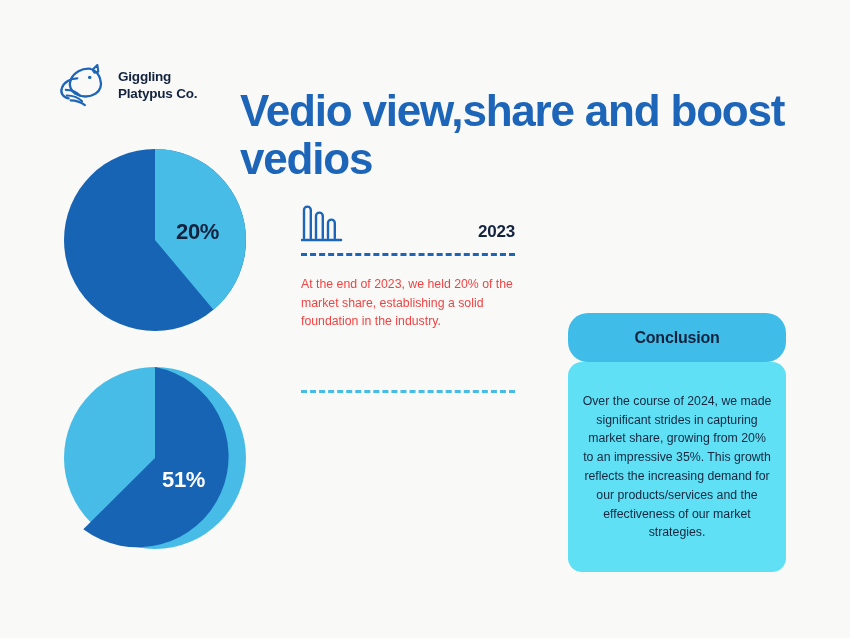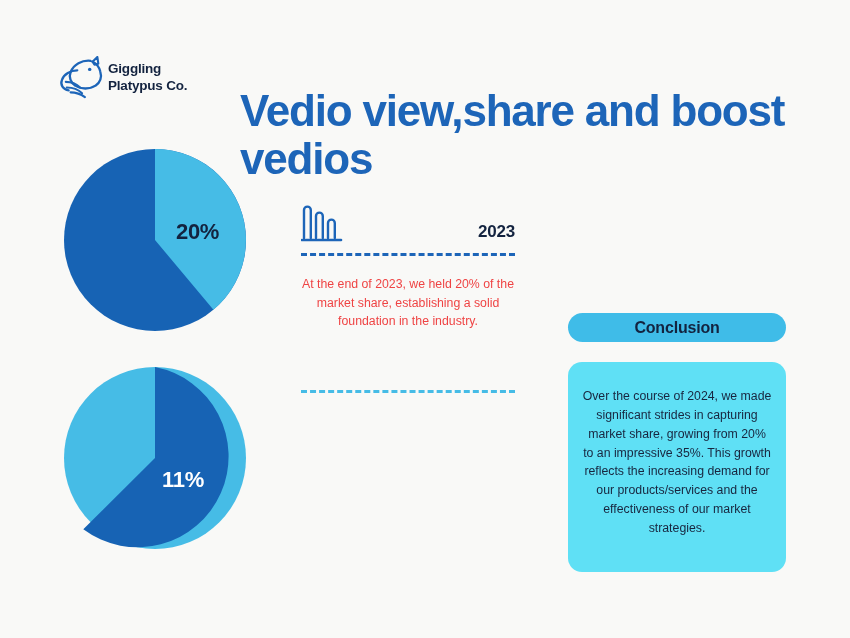--- a/index.html
+++ b/index.html
@@ -19,23 +19,24 @@
   .canvas {
     position: relative;
     width: 850px;
     height: 638px;
   }
 
   
   .brand {
     position: absolute;
     left: 58px;
-    top: 56px;
+    top: 64px;
     display: flex;
     align-items: center;
+    gap: 10px;
   }
   .brand-logo {
     width: 50px;
     height: 44px;
     flex: 0 0 auto;
     display: block;
   }
   .brand-name {
     font-size: 13.5px;
     font-weight: bold;
@@ -78,21 +79,21 @@
     top: 70px;
     color: #13233f;
   }
   .pie-label.bottom {
     left: 98px;
     top: 100px;
     color: #ffffff;
   }
 
   
-  .year-block { position: absolute; width: 214px; text-align: center; }
+  .year-block { position: absolute; width: 214px; }
   .year-block.y2023 { left: 301px; top: 196px; }
   .year-block.y2024 { left: 301px; top: 381px; }
 
   .year-head {
     display: flex;
     align-items: flex-end;
     justify-content: space-between;
     height: 48px;
   }
   .year-icon { width: 46px; height: 44px; display: block; }
@@ -116,21 +117,21 @@
     line-height: 1.52;
     color: #ef4444;
   }
 
   
   .conclusion-pill {
     position: absolute;
     left: 568px;
     top: 313px;
     width: 218px;
-    height: 29px;
+    height: 49px;
     background: #3fbce8;
     border-radius: 20px;
     display: flex;
     align-items: center;
     justify-content: center;
     font-size: 16px;
     font-weight: bold;
     letter-spacing: -0.2px;
     color: #13233f;
   }
@@ -138,21 +139,21 @@
     position: absolute;
     left: 568px;
     top: 362px;
     width: 218px;
     height: 210px;
     background: #5fe0f5;
     border-radius: 14px;
     box-sizing: border-box;
     padding: 22px 14px;
     display: flex;
-    align-items: flex-end;
+    align-items: center;
     justify-content: center;
   }
   .conclusion-text {
     font-size: 12.3px;
     line-height: 1.53;
     text-align: center;
     color: #18263f;
   }
 </style>
 </head>
@@ -184,21 +185,21 @@
       <path d="M50 50 L50 0 A50 50 0 0 1 82.1 88.3 Z" fill="#46bce6"></path>
     </svg>
     <div class="pie-label top">20%</div>
   </div>
 
   <div class="pie-wrap bottom">
     <svg class="pie-svg" viewBox="0 0 100 100" xmlns="http://www.w3.org/2000/svg">
       <circle cx="50" cy="50" r="50" fill="#46bce6"></circle>
       <path d="M50 50 L50 0 A50 50 0 1 1 10.6 89.2 Z" fill="#1763b4"></path>
     </svg>
-    <div class="pie-label bottom">11%</div>
+    <div class="pie-label bottom">51%</div>
   </div>
 
   <div class="year-block y2023">
     <div class="year-head">
       <span>
         <svg class="year-icon" viewBox="0 0 46 44" fill="none" xmlns="http://www.w3.org/2000/svg">
           <path d="M3 38 V10 a3.4 3.4 0 0 1 6.8 0 V38" stroke="#1d65b8" stroke-width="2.4" stroke-linecap="round" fill="none"></path>
           <path d="M15 38 V16 a3.4 3.4 0 0 1 6.8 0 V38" stroke="#1d65b8" stroke-width="2.4" stroke-linecap="round" fill="none"></path>
           <path d="M27 38 V23 a3.4 3.4 0 0 1 6.8 0 V38" stroke="#1d65b8" stroke-width="2.4" stroke-linecap="round" fill="none"></path>
           <path d="M1 40 H40" stroke="#1d65b8" stroke-width="2.6" stroke-linecap="round"></path>

